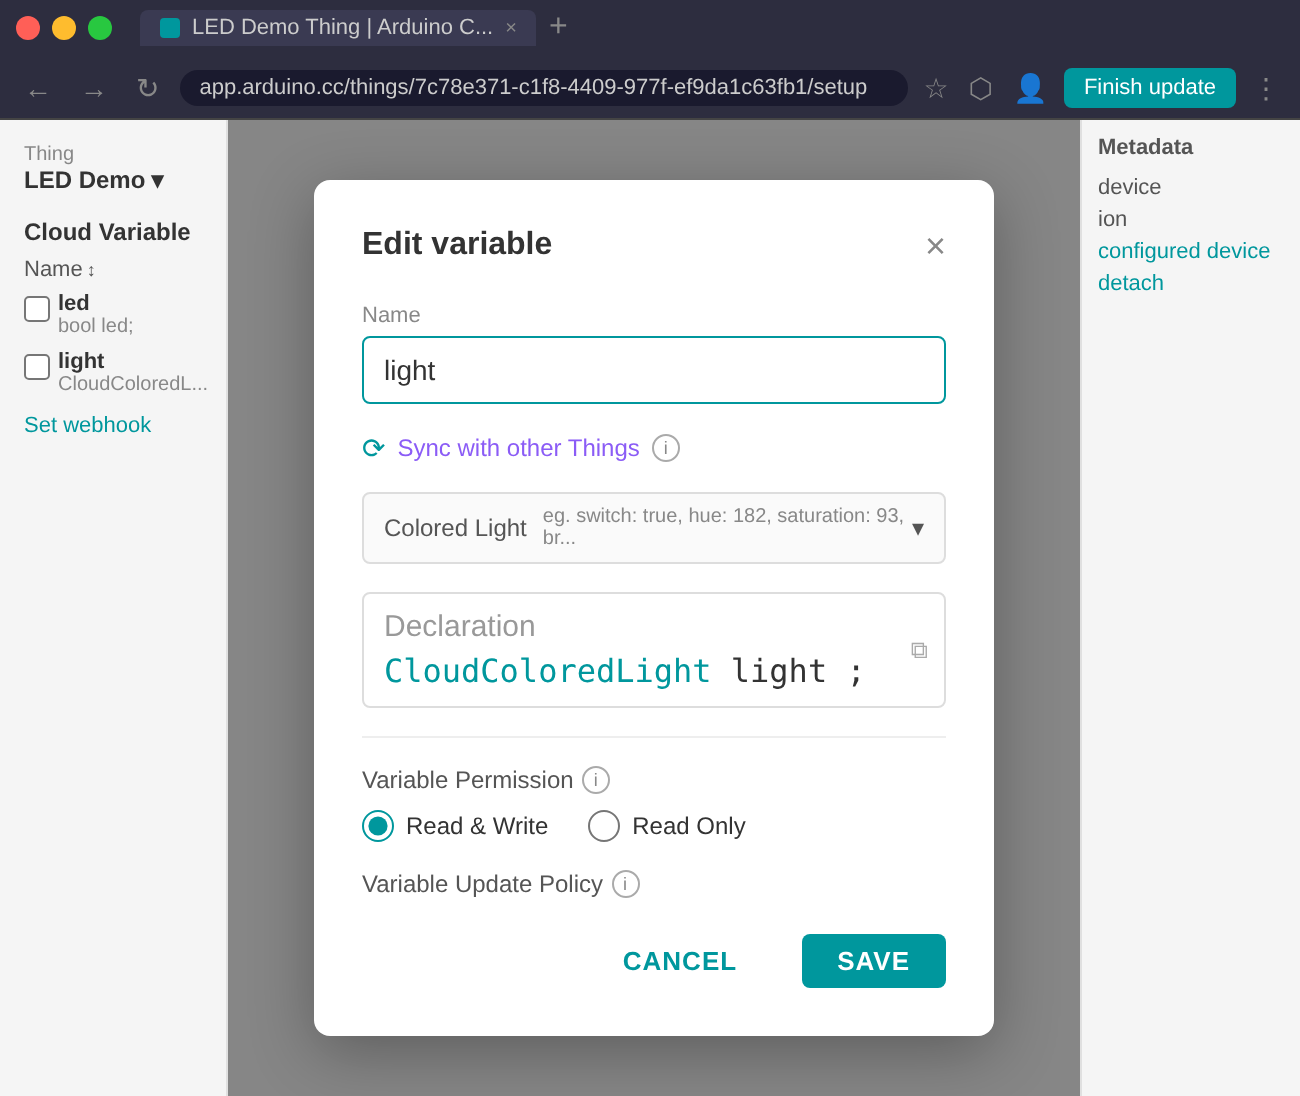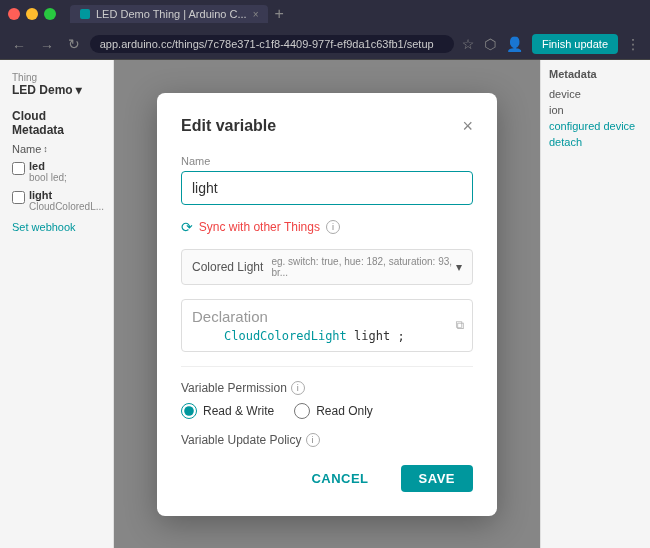--- a/index.html
+++ b/index.html
@@ -296,22 +296,21 @@
       position: relative;
       margin-bottom: 14px;
     }
     .declaration-label {
       font-size: 15px;
       color: #999;
       margin-bottom: 4px;
     }
     .declaration-code {
       font-family: monospace;
-      font-size: 12px;
-      margin-left: 32px;
+      font-size: 16px;
     }
     .code-type { color: #00979d; }
     .code-var { color: #333; }
     .copy-icon {
       position: absolute;
       right: 8px;
       top: 50%;
       transform: translateY(-50%);
       color: #aaa;
       font-size: 12px;
@@ -417,21 +416,21 @@
 <div class="main-content">
 
   <div class="sidebar">
     <div class="sidebar-thing">
       <div class="sidebar-thing-label">Thing</div>
       <div class="sidebar-thing-name">
         <span>LED Demo</span>
         <span>▾</span>
       </div>
     </div>
-    <div class="sidebar-section-title">Cloud Metadata</div>
+    <div class="sidebar-section-title">Cloud Variable</div>
     <div class="cloud-vars-table">
       <div class="table-header">
         <span>Name</span>
         <span style="font-size:9px;margin-left:2px;">↕</span>
       </div>
       <div class="table-row">
         <input type="checkbox" style="">
         <div>
           <div class="var-name">led</div>
           <div class="var-type">bool led;</div>
@@ -458,21 +457,21 @@
           <span class="modal-close">×</span>
         </div>
 
         <div class="form-group">
           <label class="form-label">Name</label>
           <input class="form-input" type="text" value="light" style="">
         </div>
 
         <div class="sync-row">
           <span class="sync-icon">⟳</span>
-          <span style="color:#ef4444;cursor:pointer;">Sync with other Things</span>
+          <span style="color:#8b5cf6;cursor:pointer;">Sync with other Things</span>
           <span class="info-icon">i</span>
         </div>
 
         <div class="dropdown-row">
           <div class="dropdown-box">
             <span>Colored Light</span>
             <span style="color:#888;font-size:10px;flex:1;margin-left:8px;">eg. switch: true, hue: 182, saturation: 93, br...</span>
             <span style="color:#555;">▾</span>
           </div>
         </div>

